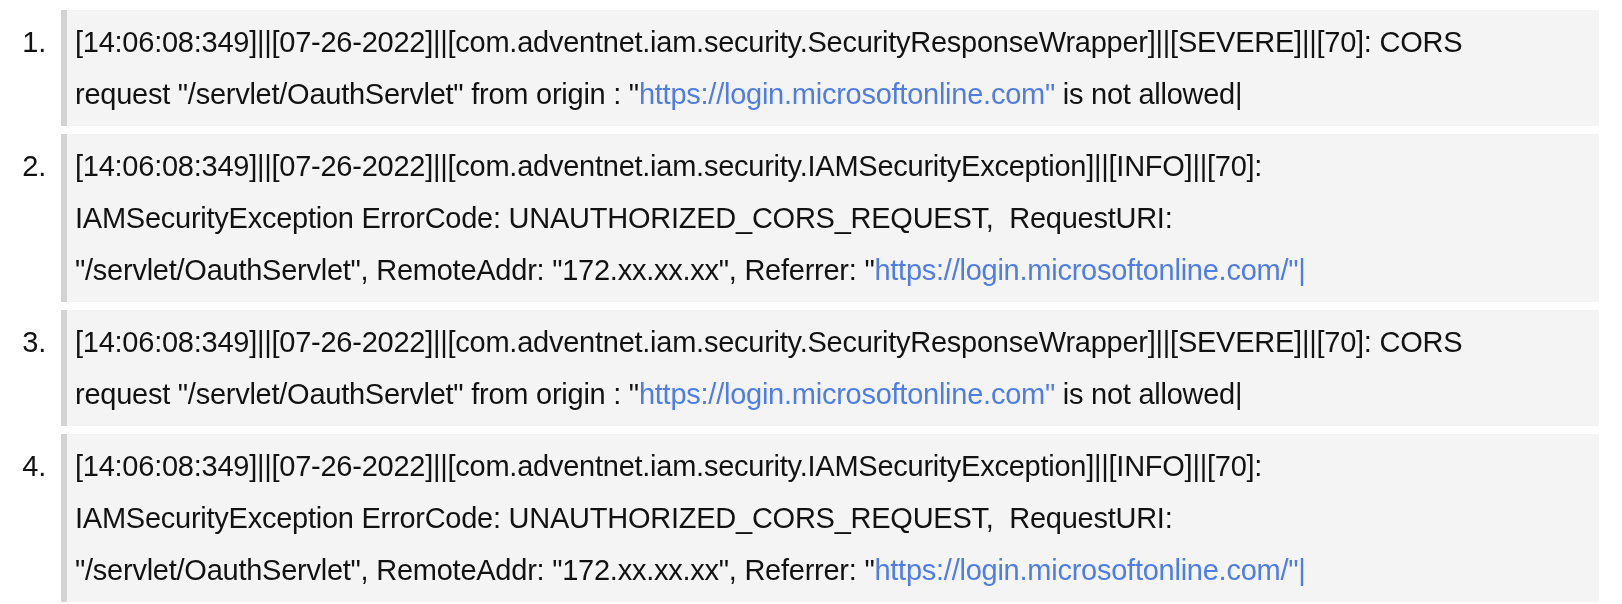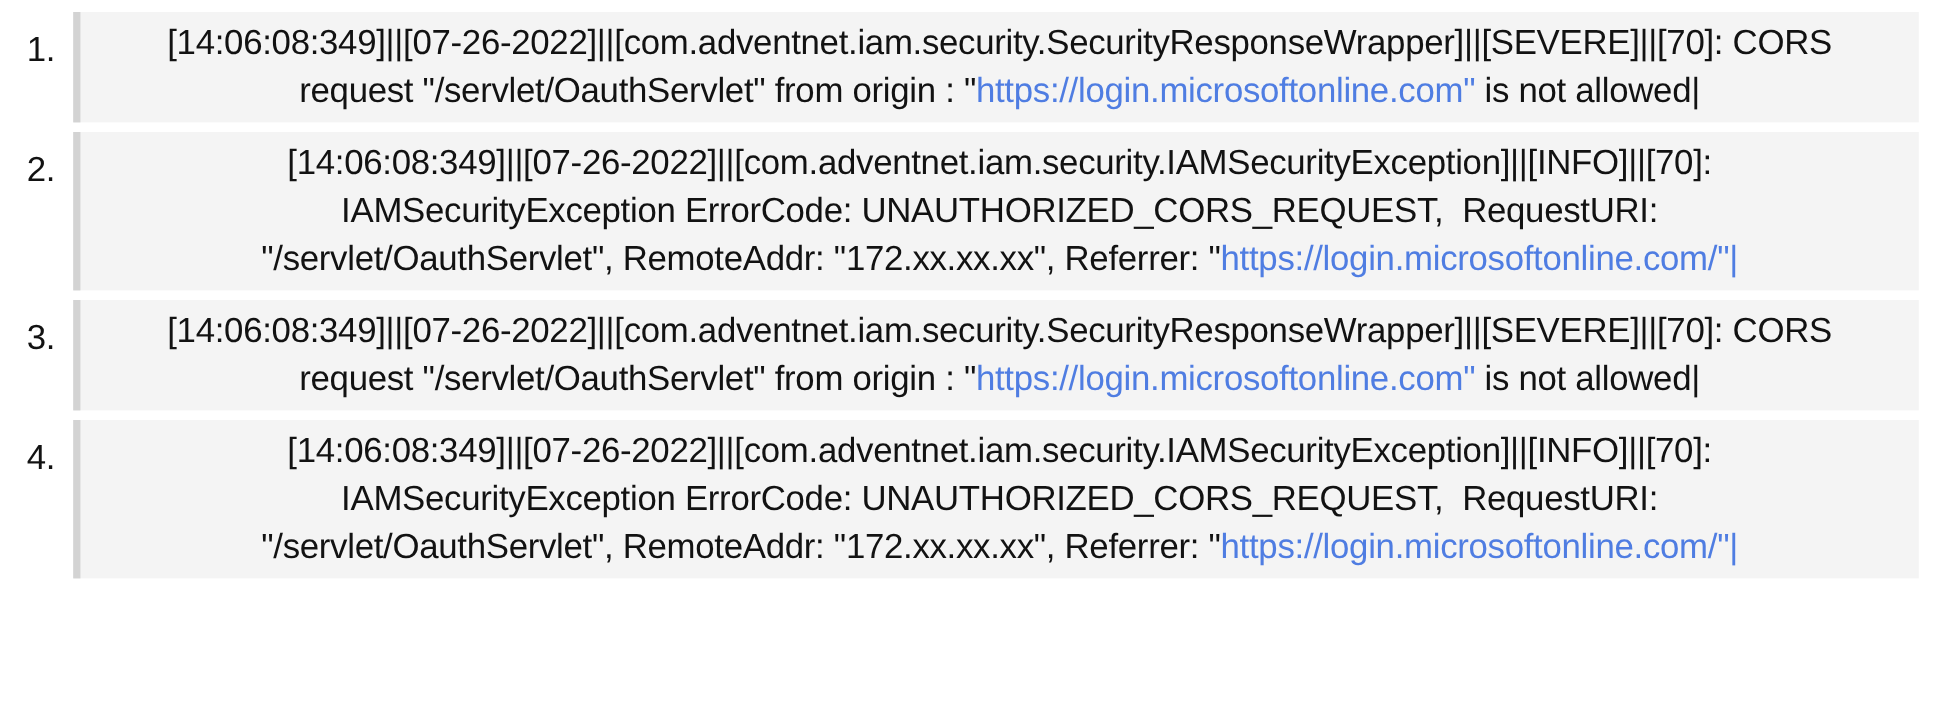--- a/index.html
+++ b/index.html
@@ -38,26 +38,25 @@
     letter-spacing: -0.25px;
   }
   .block {
     flex: 1 1 auto;
     margin-left: 15px;
     margin-right: 23px;
     background: var(--block-bg);
     border-left: 6px solid var(--block-border);
     padding: 6px 8px;
     font-size: 29px;
-    line-height: 40px;
+    line-height: 52px;
     color: var(--text);
     letter-spacing: -0.25px;
     white-space: pre-wrap;
     overflow-wrap: break-word;
-    text-align: center;
   }
   .log-link {
     color: var(--link);
     text-decoration: none;
     cursor: pointer;
   }
 </style>
 </head>
 <body>
 

